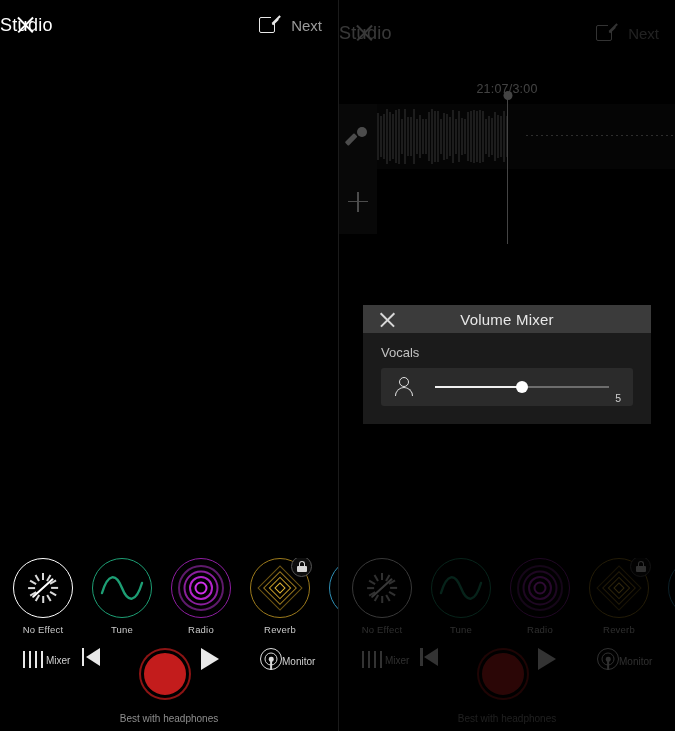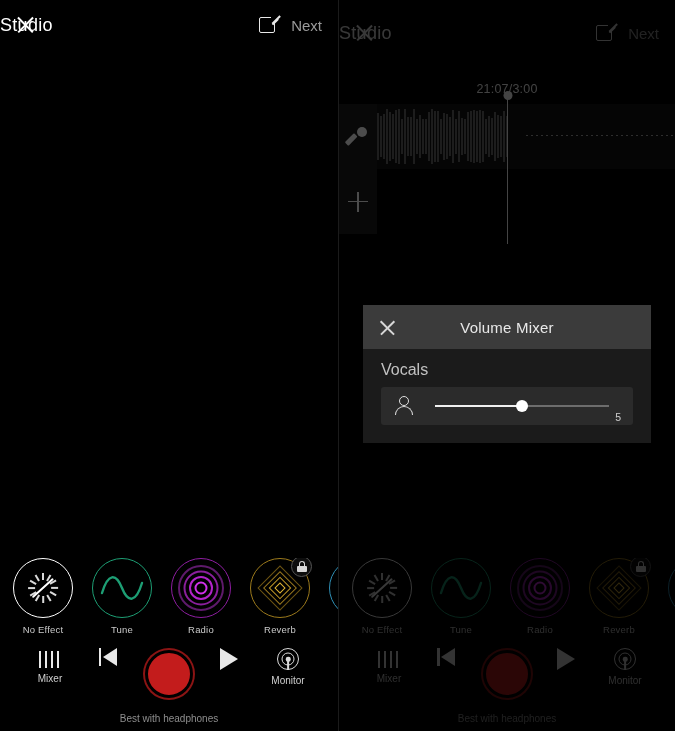--- a/index.html
+++ b/index.html
@@ -162,21 +162,21 @@
   
   .dias { position:relative; width:42px; height:42px; }
   .dias i { position:absolute; left:50%; top:50%; transform:translate(-50%,-50%) rotate(45deg); border:1.6px solid; }
 
   
   .bottombar {
     position:absolute; bottom:0; left:0; right:0; height:97px;
     display:flex; align-items:flex-start; justify-content:space-between;
     padding:14px 22px 0 22px;
   }
-  .bb-item { display:flex; flex-direction:column; align-items:center; width:56px; }
+  .bb-item { display:flex; flex-direction:row; align-items:center; width:56px; }
   .bb-lbl { font-size:10px; color:#cfcfcf; margin-top:5px; }
   .mixer-ico { width:24px; height:20px; position:relative; }
   .mixer-ico i { position:absolute; top:0; width:2.2px; height:20px; background:#e8e8e8; }
   .mixer-ico i::after { content:""; position:absolute; left:-1.3px; width:4.8px; height:3.4px; background:#000; }
   .rew-ico { width:22px; height:18px; position:relative; }
   .rew-ico .bar { position:absolute; left:0; top:0; width:2.6px; height:18px; background:#e8e8e8; }
   .rew-ico .tri {
     position:absolute; left:4px; top:0; width:0; height:0;
     border-top:9px solid transparent; border-bottom:9px solid transparent; border-right:14px solid #e8e8e8;
   }
@@ -200,33 +200,33 @@
   
   .dim { filter:brightness(.22); }
   .dim2 { filter:brightness(.30); }
 
   
   .vm-dialog {
     position:absolute; left:24px; right:24px; top:305px;
     background:#1b1b1b; z-index:60; box-shadow:0 3px 18px rgba(0,0,0,.8);
   }
   .vm-head {
-    height:44px; background:#3b3b3b; display:flex; align-items:center; padding:0 16px; position:relative;
+    height:28px; background:#3b3b3b; display:flex; align-items:center; padding:0 16px; position:relative;
   }
   .vm-x { width:17px; height:17px; position:relative; cursor:pointer; }
   .vm-x::before, .vm-x::after {
     content:""; position:absolute; left:-1px; top:8px; width:19px; height:1.5px; background:#d8d8d8;
   }
   .vm-x::before { transform:rotate(45deg); }
   .vm-x::after  { transform:rotate(-45deg); }
   .vm-title {
     position:absolute; left:0; right:0; text-align:center; font-size:15px; color:#e8e8e8; letter-spacing:.2px;
   }
   .vm-body { padding:12px 18px 18px 18px; }
-  .vm-group-lbl { font-size:16px; color:#c2c2c2; margin-bottom:8px; }
+  .vm-group-lbl { font-size:13px; color:#c2c2c2; margin-bottom:8px; }
   .vm-row {
     background:#2b2b2b; border-radius:3px; height:38px; display:flex; align-items:center;
     padding:0 14px; position:relative;
   }
   .person-ico { width:18px; height:20px; position:relative; flex:0 0 18px; }
   .person-ico .h { position:absolute; left:4px; top:0; width:10px; height:10px; border:1.6px solid #e0e0e0; border-radius:50%; }
   .person-ico .b { position:absolute; left:0; bottom:1px; width:18px; height:9px;
     border:1.6px solid #e0e0e0; border-bottom:none; border-radius:9px 9px 0 0; }
   .slider { flex:1; margin-left:22px; margin-right:10px; position:relative; height:20px; display:flex; align-items:center; }
   .slider .track { position:absolute; left:0; right:0; height:1.6px; background:#6d6d6d; }

